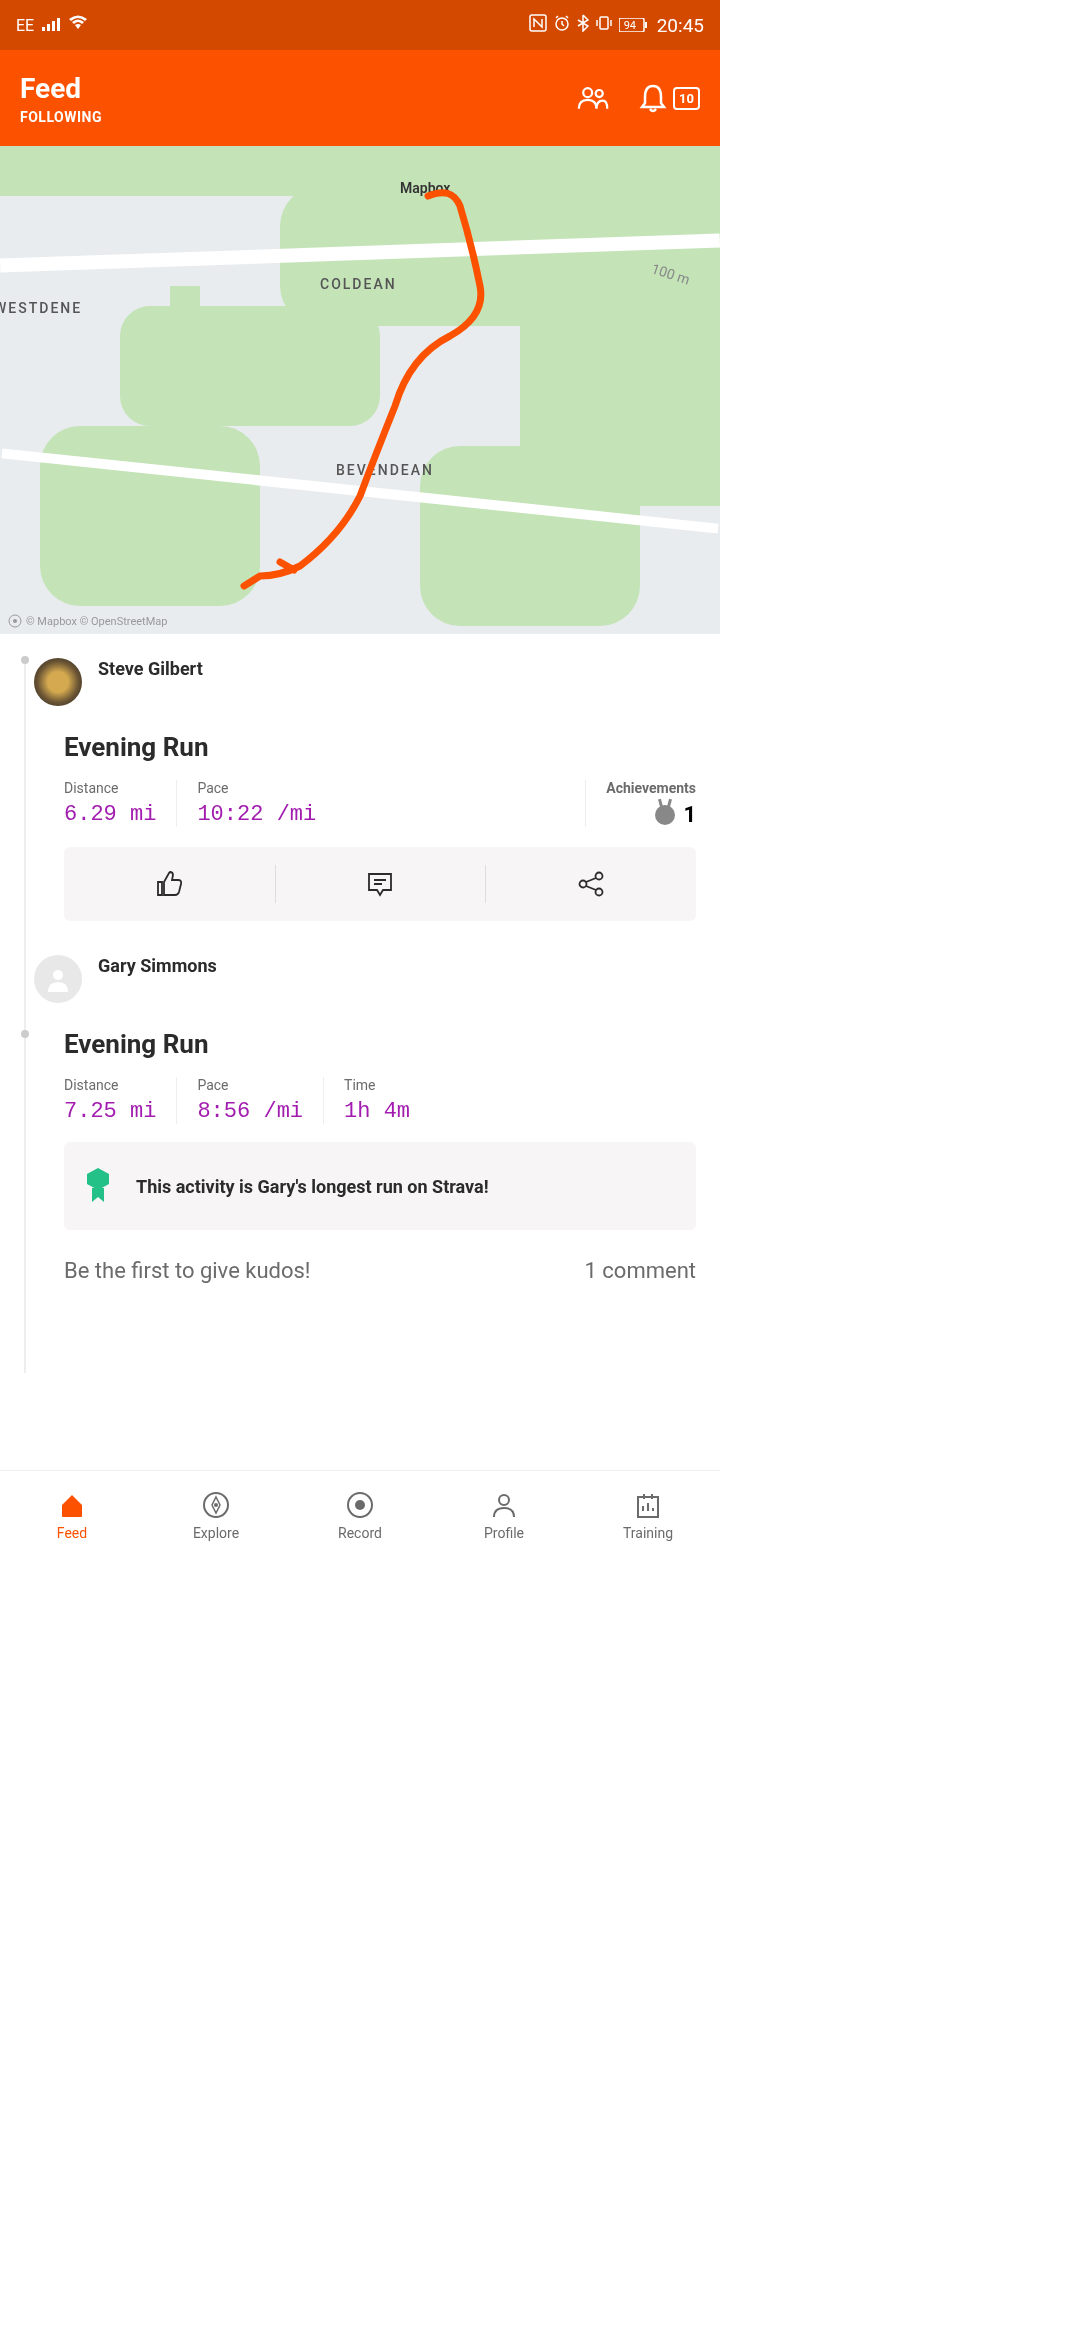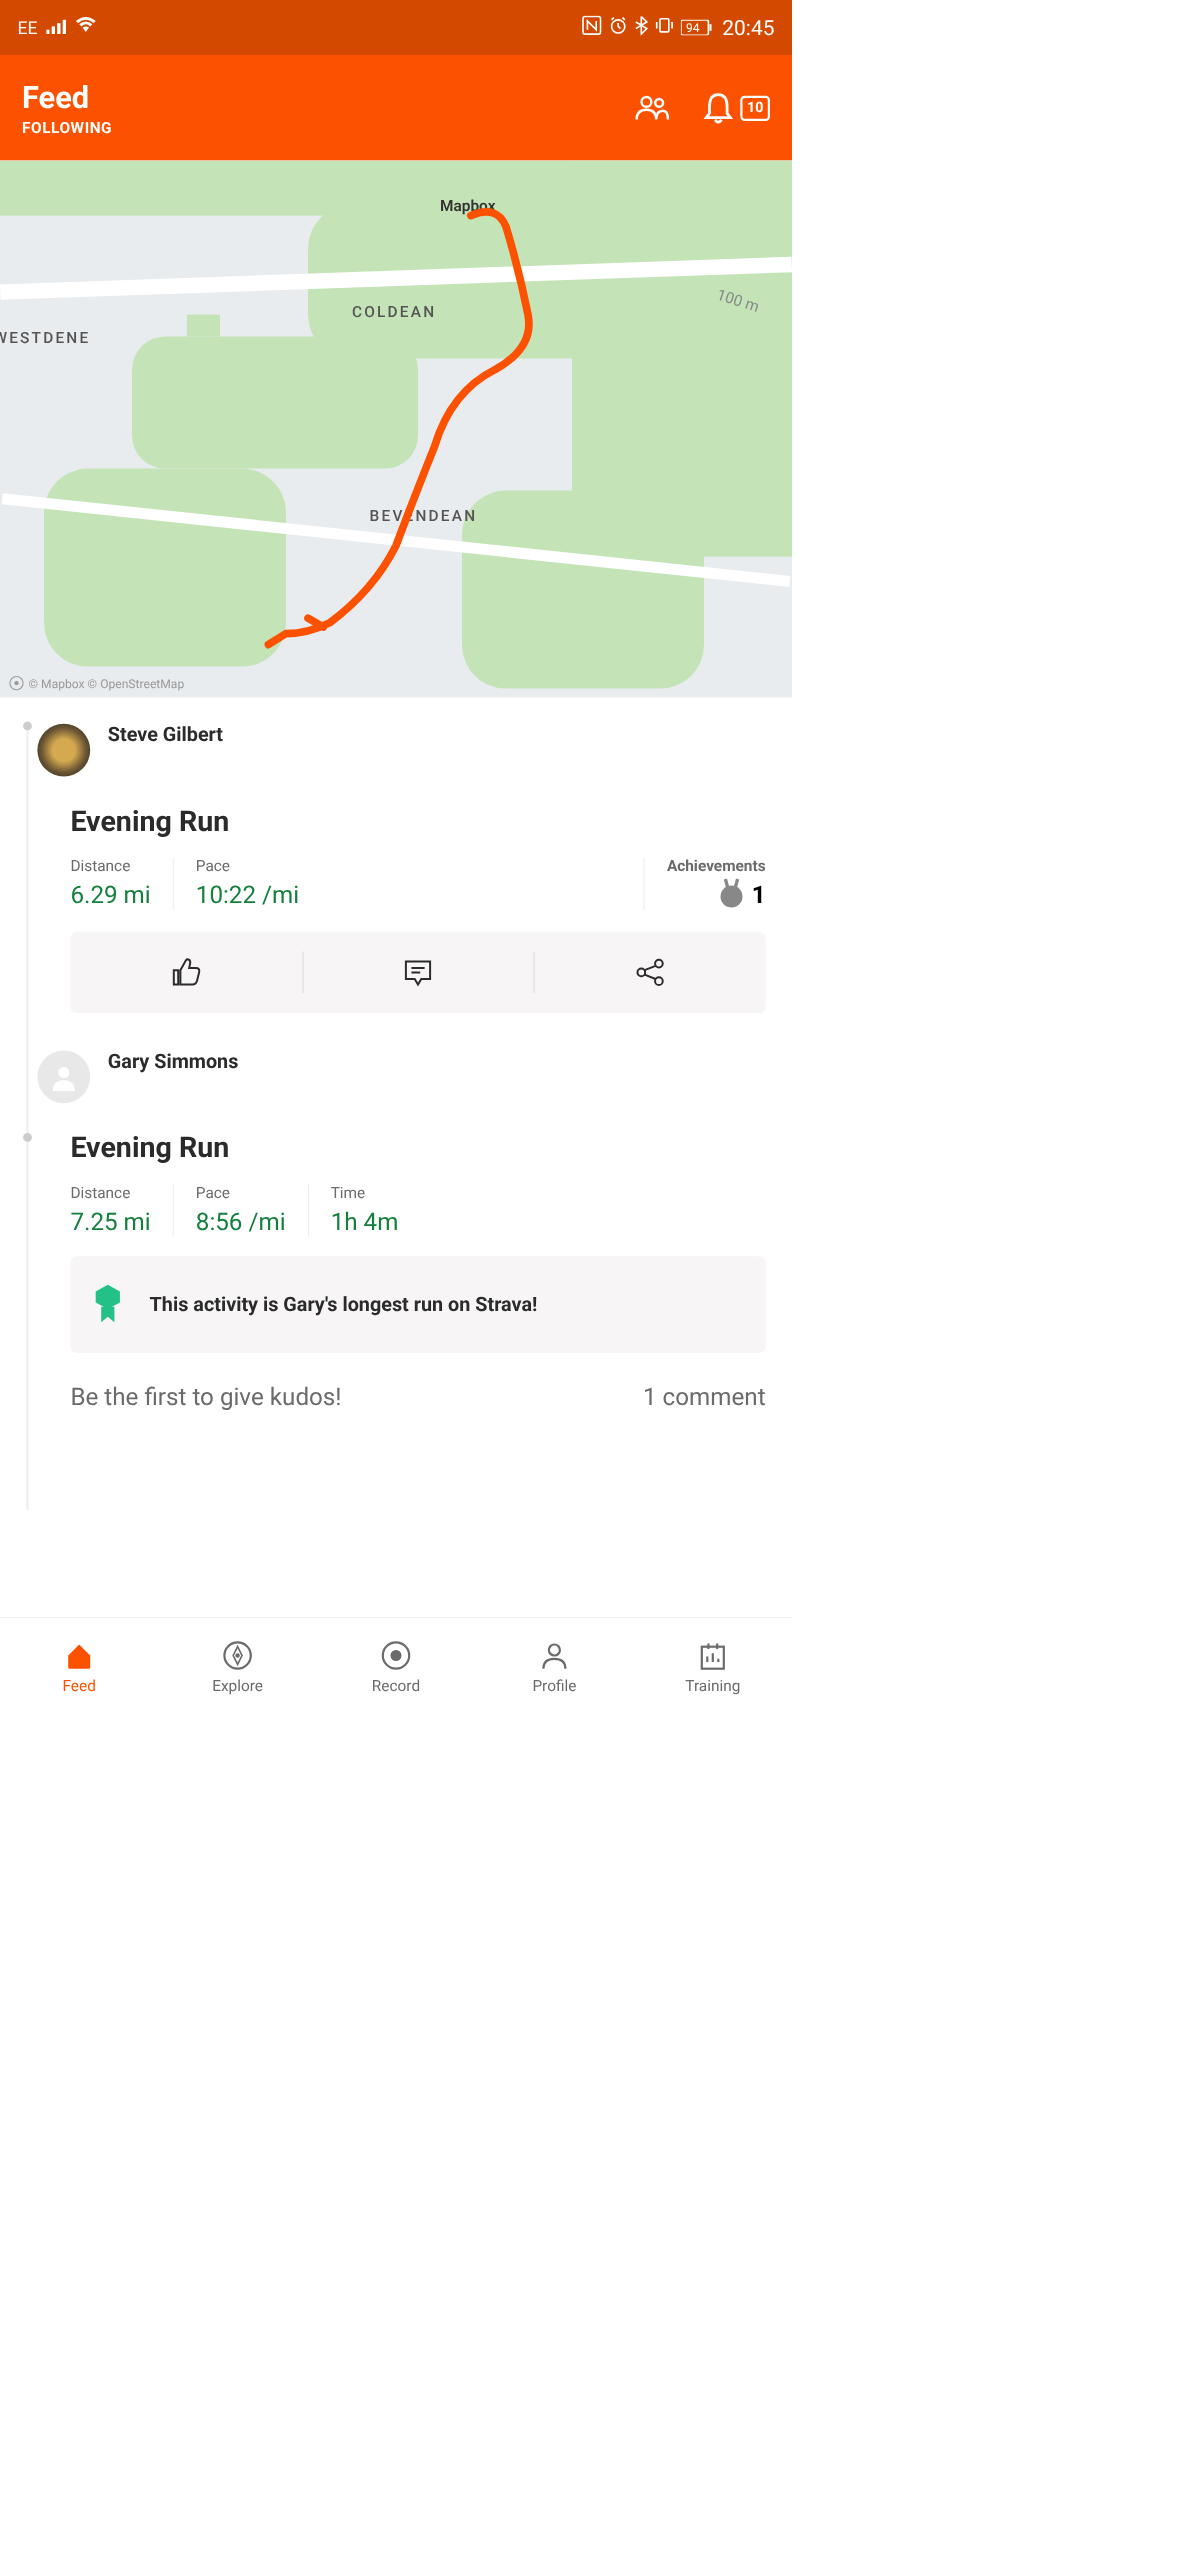--- a/index.html
+++ b/index.html
@@ -113,21 +113,21 @@
 .avatar-food {
   background: radial-gradient(circle at 50% 50%, #d4a950 30%, #6a5434 60%, #1a1a1a 100%);
 }
 .user-name { font-weight: 700; font-size: 18px; color: #2b2b2b; }
 .activity-title { font-size: 26px; font-weight: 700; color: #2b2b2b; margin: 26px 0 18px 0; }
 .stats-row { display: flex; align-items: flex-start; }
 .stat { padding: 0 20px; }
 .stat:first-child { padding-left: 0; }
 .stat + .stat { border-left: 1px solid #eee; }
 .stat-label { font-size: 14px; color: #6b6b6b; margin-bottom: 6px; }
-.stat-value { font-size: 22px; color: #15803d; }
+.stat-value { font-size: 22px; color: #a21caf; font-family: Liberation Mono, monospace; }
 .stat-achievement { margin-left: auto; text-align: right; padding-right: 0; font-weight: bold;}
 .medal-row { display: flex; align-items: center; justify-content: flex-end; gap: 8px; font-size: 22px; }
 .medal-icon {
   width: 20px; height: 20px;
   border-radius: 50%;
   background: #888;
   position: relative;
 }
 .medal-icon::before, .medal-icon::after {
   content: '';

